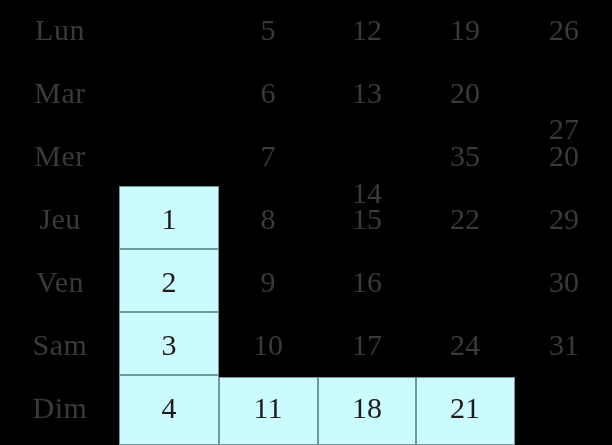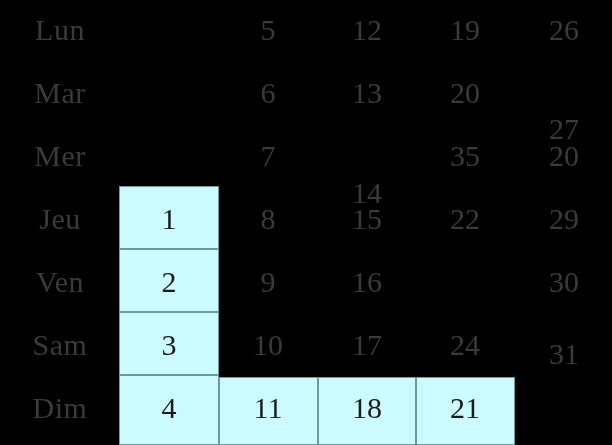--- a/index.html
+++ b/index.html
@@ -109,16 +109,16 @@
     <div class="daynum dim" style="left:416px; top:141px;">35</div>
     <div class="daynum dim" style="left:416px; top:204px;">22</div>
     <div class="daynum dim" style="left:416px; top:330px;">24</div>
     <div class="daynum lit" style="left:416px; top:393px;">21</div>
 
     <div class="daynum dim" style="left:515px; top:15px;">26</div>
     <div class="daynum dim" style="left:515px; top:78px;margin-top:36px;">27</div>
     <div class="daynum dim" style="left:515px; top:141px;">20</div>
     <div class="daynum dim" style="left:515px; top:204px;">29</div>
     <div class="daynum dim" style="left:515px; top:267px;">30</div>
-    <div class="daynum dim" style="left:515px; top:330px;margin-top:9px;">31</div>
+    <div class="daynum dim" style="left:515px; top:330px;">31</div>
 
   </div>
 </div>
 
 </body></html>

